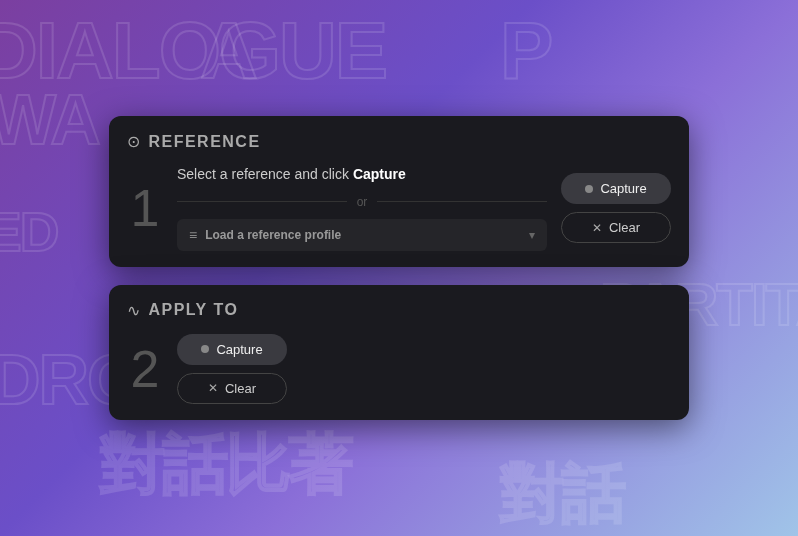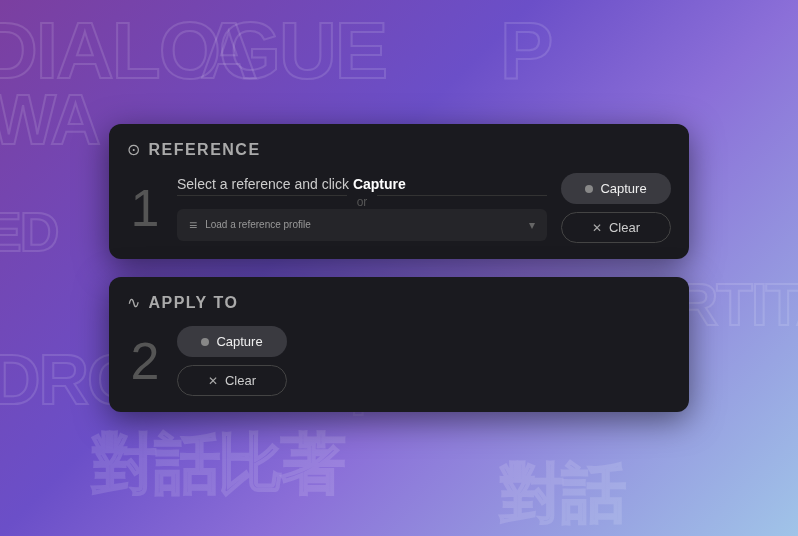--- a/index.html
+++ b/index.html
@@ -93,36 +93,37 @@
       color: #555;
       line-height: 1;
       min-width: 36px;
       text-align: center;
     }
 
     .panel-center {
       flex: 1;
       display: flex;
       flex-direction: column;
+      gap: 10px;
     }
 
     .main-text {
       font-size: 14px;
       color: #ccc;
       line-height: 1.4;
     }
 
     .main-text strong {
       color: #fff;
       font-weight: 700;
     }
 
     .divider-row {
       display: flex;
-      align-items: flex-start;
+      align-items: center;
       gap: 10px;
       color: #555;
       font-size: 12px;
     }
 
     .divider-line {
       flex: 1;
       height: 1px;
       background: #333;
     }
@@ -137,22 +138,23 @@
       cursor: pointer;
     }
 
     .hamburger-icon {
       color: #888;
       font-size: 14px;
     }
 
     .dropdown-label {
       flex: 1;
-      font-size: 10px;
+      font-size: 12px;
       color: #999;
+      font-weight: bold;
     }
 
     .chevron-icon {
       color: #666;
       font-size: 12px;
     }
 
     .panel-actions {
       display: flex;
       flex-direction: column;
@@ -209,21 +211,21 @@
 
     
     .w1 { top: 5px; left: -20px; font-size: 80px; }
     .w2 { top: 5px; left: 200px; font-size: 80px; }
     .w3 { top: 5px; left: 500px; font-size: 80px; }
     .w4 { top: 80px; left: -10px; font-size: 70px; }
     .w5 { top: 160px; left: 560px; font-size: 65px; }
     .w6 { top: 200px; left: -15px; font-size: 55px; }
     .w7 { top: 270px; left: 600px; font-size: 60px; }
     .w8 { top: 340px; left: -10px; font-size: 70px; }
-    .w9 { top: 420px; left: 92px; font-size: 65px; }
+    .w9 { top: 420px; left: 100px; font-size: 65px; }
     .w10 { top: 450px; left: 500px; font-size: 64px; }
     .w11 { top: 120px; left: 150px; font-size: 55px; opacity: 0.15; }
     .w12 { top: 360px; left: 350px; font-size: 60px; opacity: 0.15; }
   </style>
 </head>
 <body>
 
 <div class="bg"></div>
 <div class="bg-text">
   <span class="bg-word w1">DIALOGUE</span>

